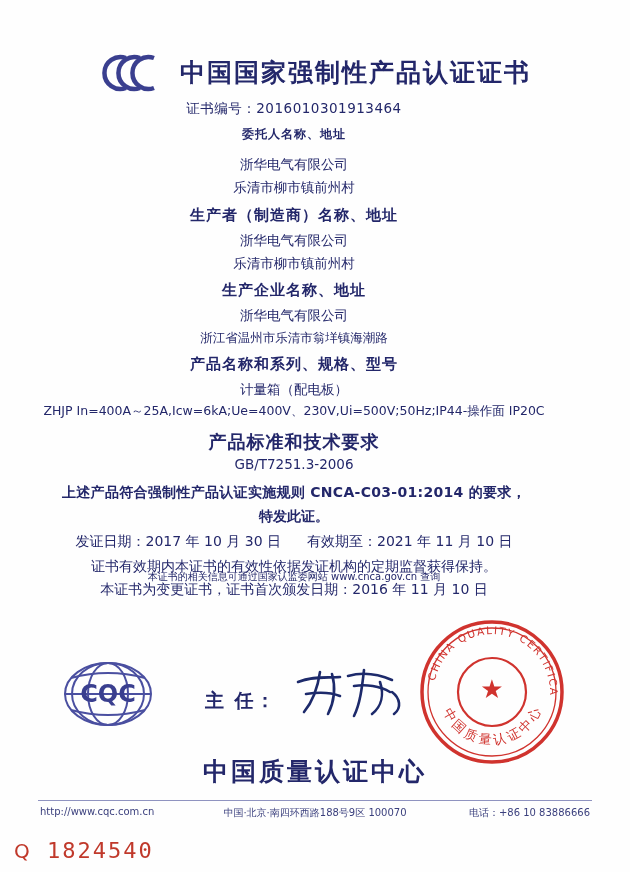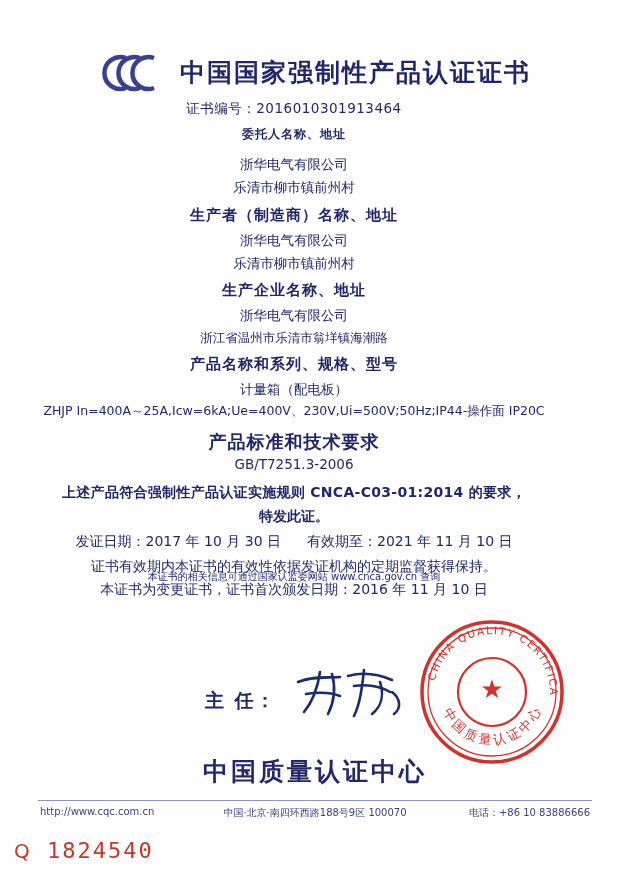--- a/index.html
+++ b/index.html
@@ -221,20 +221,33 @@
   <div class="center-line bold statement-2">特发此证。</div>
 
   <div class="center-line dates-line">
     <span>发证日期：</span><span>2017 年 10 月 30 日</span><span class="date-gap"></span><span>有效期至：</span><span>2021 年 11 月 10 日</span>
   </div>
 
   <div class="center-line note-1">证书有效期内本证书的有效性依据发证机构的定期监督获得保持。</div>
   <div class="center-line note-2">本证书为变更证书，证书首次颁发日期：2016 年 11 月 10 日</div>
   <div class="center-line note-3">本证书的相关信息可通过国家认监委网站 www.cnca.gov.cn 查询</div>
 
+  <div class="cqc-logo">
+    <svg width="92" height="68" viewBox="0 0 92 68">
+      <g fill="none" stroke="#4a4fa0" stroke-width="2">
+        <ellipse cx="46" cy="34" rx="43" ry="31"></ellipse>
+        <ellipse cx="46" cy="34" rx="20" ry="31"></ellipse>
+        <ellipse cx="46" cy="34" rx="36" ry="31"></ellipse>
+        <line x1="3" y1="34" x2="89" y2="34"></line>
+        <path d="M9 18 Q46 8 83 18"></path>
+        <path d="M9 50 Q46 60 83 50"></path>
+      </g>
+      <text x="46" y="42" text-anchor="middle" font-family="DejaVu Sans, sans-serif" font-size="24" font-weight="bold" fill="#3a3f8f">CQC</text>
+    </svg>
+  </div>
 
   <div class="director-label">主 任：</div>
   <div class="signature">
     <svg width="120" height="60" viewBox="0 0 120 60">
       <g fill="none" stroke="#1d2a6b" stroke-width="2.6" stroke-linecap="round">
         <path d="M6 18 C20 12 34 14 48 13"></path>
         <path d="M28 8 C26 22 22 36 12 48"></path>
         <path d="M14 30 C26 28 38 28 48 32"></path>
         <path d="M40 10 C44 24 42 38 36 50"></path>
         <path d="M56 12 C70 8 86 10 100 16"></path>

